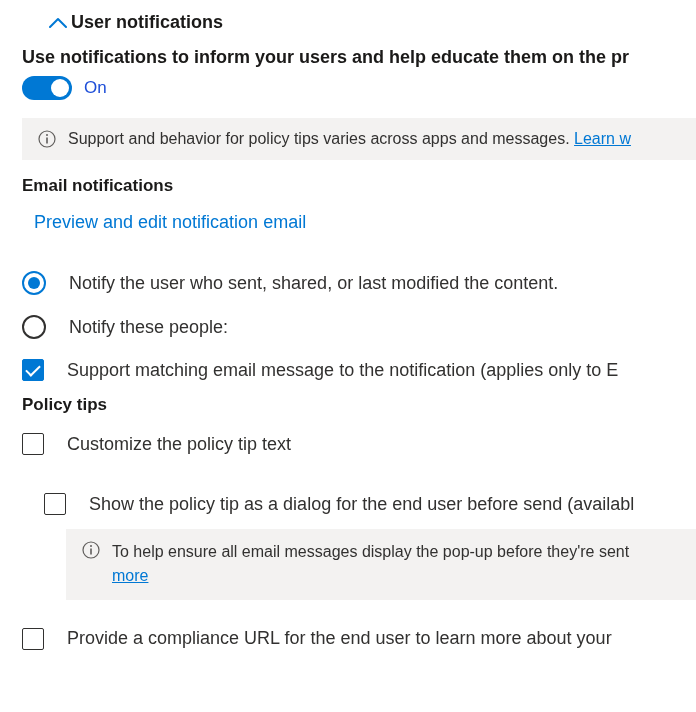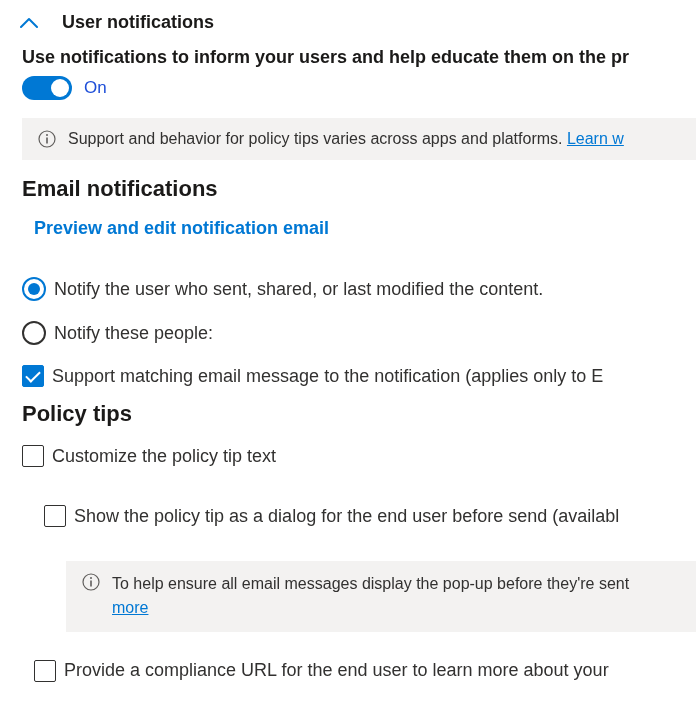--- a/index.html
+++ b/index.html
@@ -11,22 +11,22 @@
       font-family: "Segoe UI", -apple-system, BlinkMacSystemFont, sans-serif;
       font-size: 14px;
       color: #323130;
       background: #fff;
       width: 696px;
       overflow: hidden;
     }
     .section-header {
       display: flex;
       align-items: center;
-      gap: 24px;
-      padding: 12px 0 0 20px;
+      gap: 4px;
+      padding: 12px 0 0 49px;
     }
     .chevron {
       color: #0078d4;
     }
     .chevron svg {
       display: block;
     }
     .section-title {
       font-size: 18px;
       font-weight: 600;
@@ -72,54 +72,54 @@
       margin: 8px 0 12px 22px;
       display: flex;
       align-items: center;
       gap: 12px;
       font-size: 16px;
       color: #323130;
       white-space: nowrap;
     }
     .info-banner.nested {
       margin-left: 66px;
-      margin-top: 24px;
+      margin-top: 4px;
       margin-bottom: 0;
       align-items: flex-start;
     }
     .info-icon {
       flex-shrink: 0;
       display: flex;
       align-items: center;
     }
     .info-icon svg {
       display: block;
     }
     .learn-link {
       color: #0078d4;
       text-decoration: underline;
       cursor: pointer;
     }
     .subsection-title {
-      font-size: 22px;
+      font-size: 17px;
       font-weight: 600;
       color: #1b1a19;
       padding: 4px 8px 8px 22px;
     }
     .preview-link {
       color: #0078d4;
       font-size: 18px;
-      font-weight: 700;
+      font-weight: 400;
       padding: 8px 0 14px 34px;
       cursor: pointer;
     }
     .option-row {
       display: flex;
       align-items: center;
-      gap: 8px;
+      gap: 23px;
       padding: 10px 0 10px 22px;
       font-size: 18px;
       color: #323130;
       white-space: nowrap;
     }
     .option-row.tight {
       padding-top: 10px;
       padding-bottom: 10px;
     }
     .radio {
@@ -206,21 +206,21 @@
 
 <div class="info-banner">
   <span class="info-icon">
     <svg width="18" height="18" viewBox="0 0 18 18">
       <circle cx="9" cy="9" r="8" stroke="#605e5c" stroke-width="1.2" fill="none"></circle>
       <circle cx="9" cy="5" r="1" fill="#605e5c"></circle>
       <rect x="8.2" y="7.5" width="1.6" height="6" fill="#605e5c"></rect>
     </svg>
   </span>
   <span>
-    <span>Support and behavior for policy tips varies across apps and platforms.  </span><a class="learn-link">Learn w</a>
+    <span>Support and behavior for policy tips varies across apps and messages.  </span><a class="learn-link">Learn w</a>
   </span>
 </div>
 
 <div class="subsection-title">Email notifications</div>
 
 <div class="preview-link">Preview and edit notification email</div>
 
 <div class="option-row topgap">
   <div class="radio checked"></div>
   <span>Notify the user who sent, shared, or last modified the content.</span>
@@ -255,16 +255,16 @@
       <circle cx="9" cy="5" r="1" fill="#605e5c"></circle>
       <rect x="8.2" y="7.5" width="1.6" height="6" fill="#605e5c"></rect>
     </svg>
   </span>
   <span class="nested-text">
     <span>To help ensure all email messages display the pop-up before they're sent</span>
     <a class="learn-more-block">more</a>
   </span>
 </div>
 
-<div class="option-row" style="margin-top:18px;margin-left:12px;">
+<div class="option-row" style="margin-top:18px;">
   <div class="checkbox"></div>
   <span>Provide a compliance URL for the end user to learn more about your</span>
 </div>
 
 </body></html>

